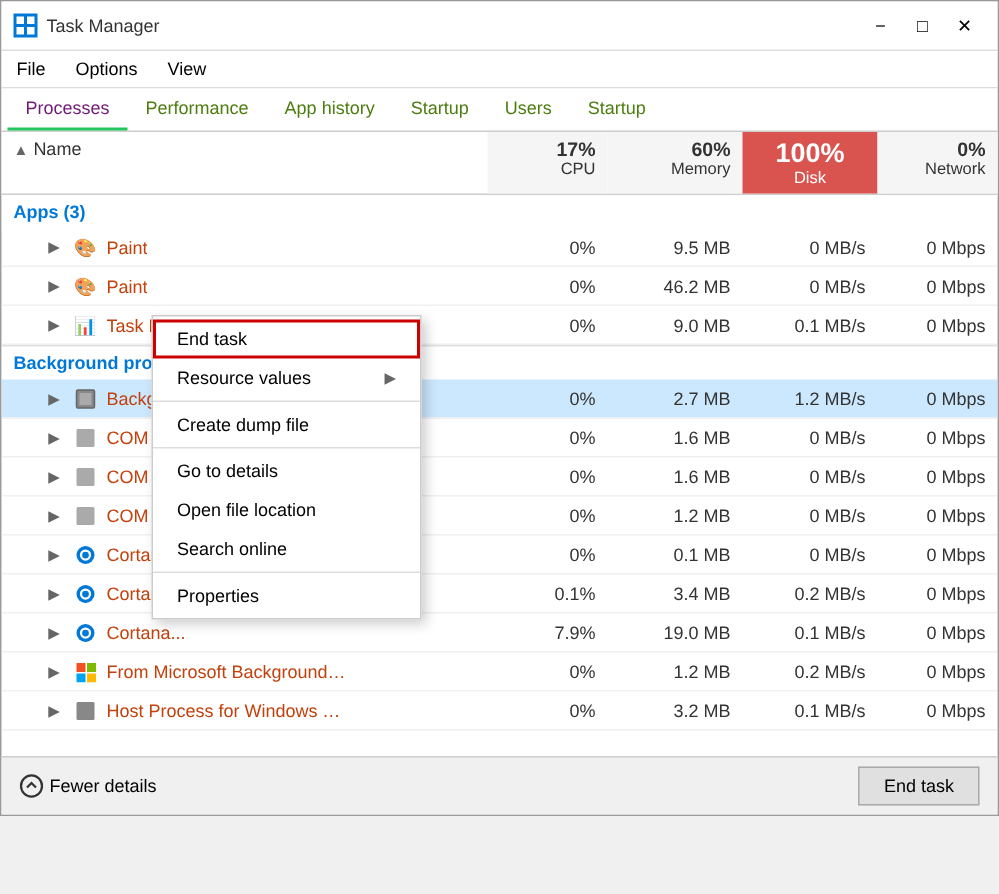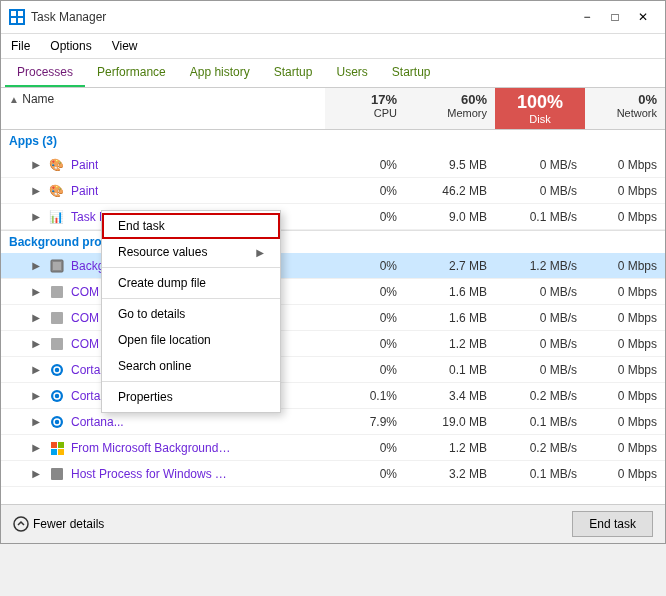--- a/index.html
+++ b/index.html
@@ -26,21 +26,21 @@
     
     .section-header { padding: 4px 8px; font-size: 12px; font-weight: 600; color: #0078d7; background: #fff; }
     
     .table-row { display: grid; grid-template-columns: 1fr 80px 90px 90px 80px; align-items: center; border-bottom: 1px solid #f0f0f0; min-height: 26px; cursor: pointer; }
     .table-row.highlighted { background: #fff8dc; }
     
     .row-name { display: flex; align-items: center; gap: 6px; padding: 2px 8px 2px 16px; }
     .row-name.indent { padding-left: 28px; }
     .row-expand { width: 14px; height: 14px; display: flex; align-items: center; justify-content: center; color: #666; font-size: 10px; cursor: pointer; }
     .app-icon { width: 16px; height: 16px; display: flex; align-items: center; justify-content: center; font-size: 12px; }
-    .row-label { font-size: 12px; color: #6d28d9; white-space: nowrap; overflow: hidden; text-overflow: ellipsis; max-width: 160px; }
+    .row-label { font-size: 12px; color: #c2410c; white-space: nowrap; overflow: hidden; text-overflow: ellipsis; max-width: 160px; }
     
     .row-cell { padding: 2px 8px; text-align: right; font-size: 12px; color: #333; }
     
     .bg-section { padding: 4px 8px; font-size: 12px; font-weight: 600; color: #0078d7; background: #fff; border-top: 1px solid #e0e0e0; }
     
     
     .context-menu { position: absolute; top: 80px; left: 100px; background: #fff; border: 1px solid #ccc; box-shadow: 3px 3px 8px rgba(0,0,0,0.2); z-index: 100; min-width: 180px; padding: 2px 0; }
     .ctx-item { padding: 6px 16px; font-size: 12px; cursor: pointer; display: flex; align-items: center; justify-content: space-between; }
     .ctx-item.highlighted { border: 2px solid #d9534f; color: #000; padding: 4px 14px; }
     .ctx-separator { height: 1px; background: #ddd; margin: 2px 0; }

